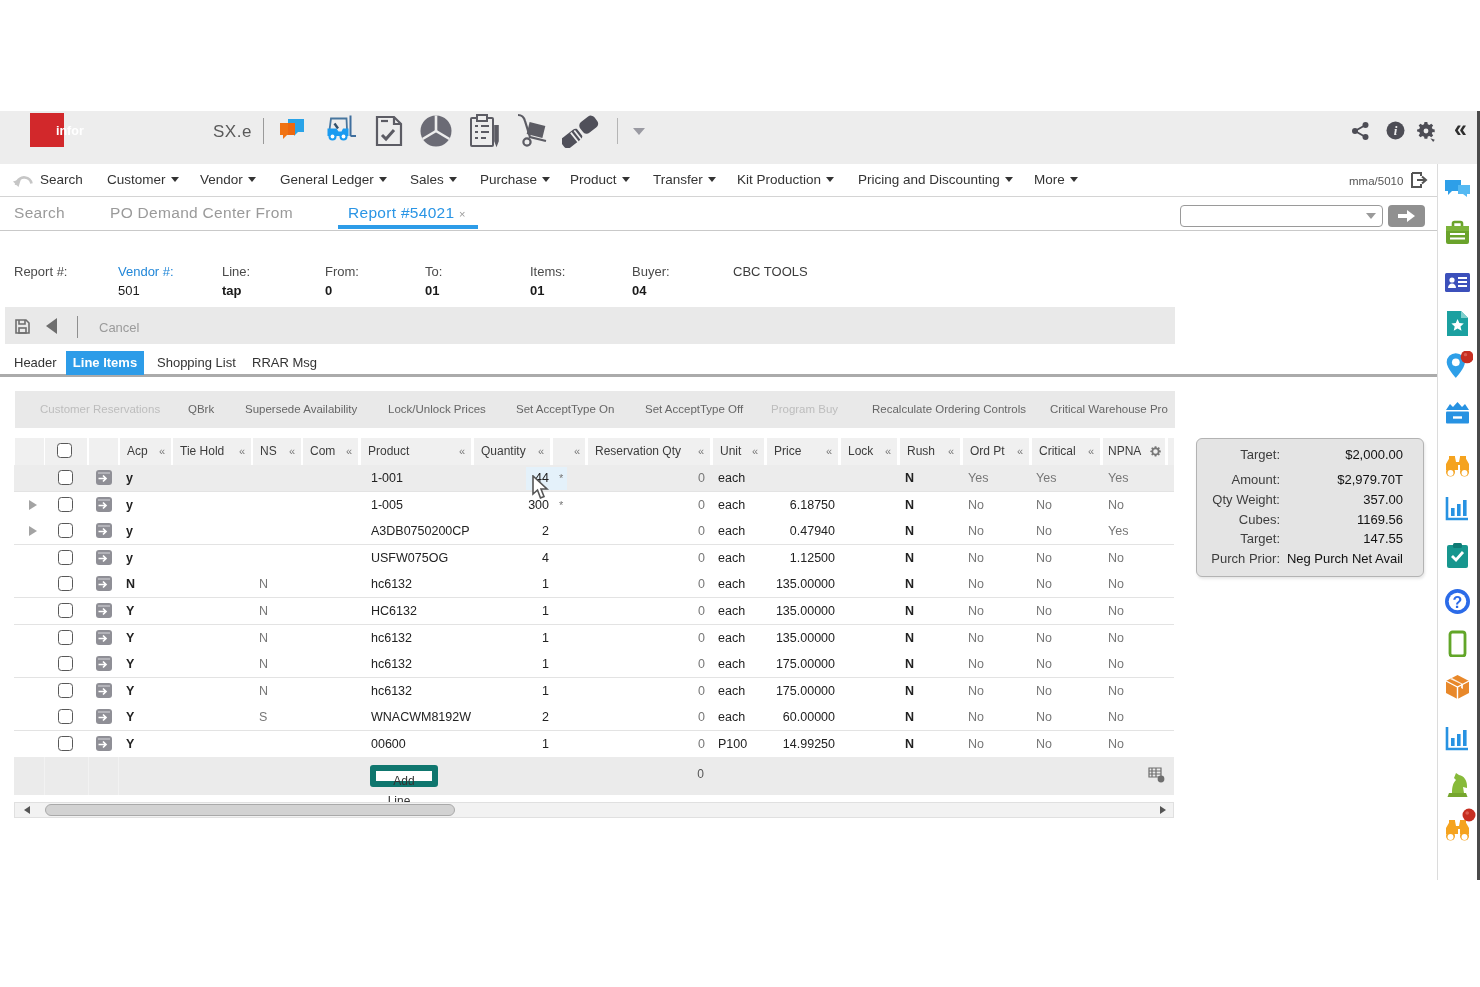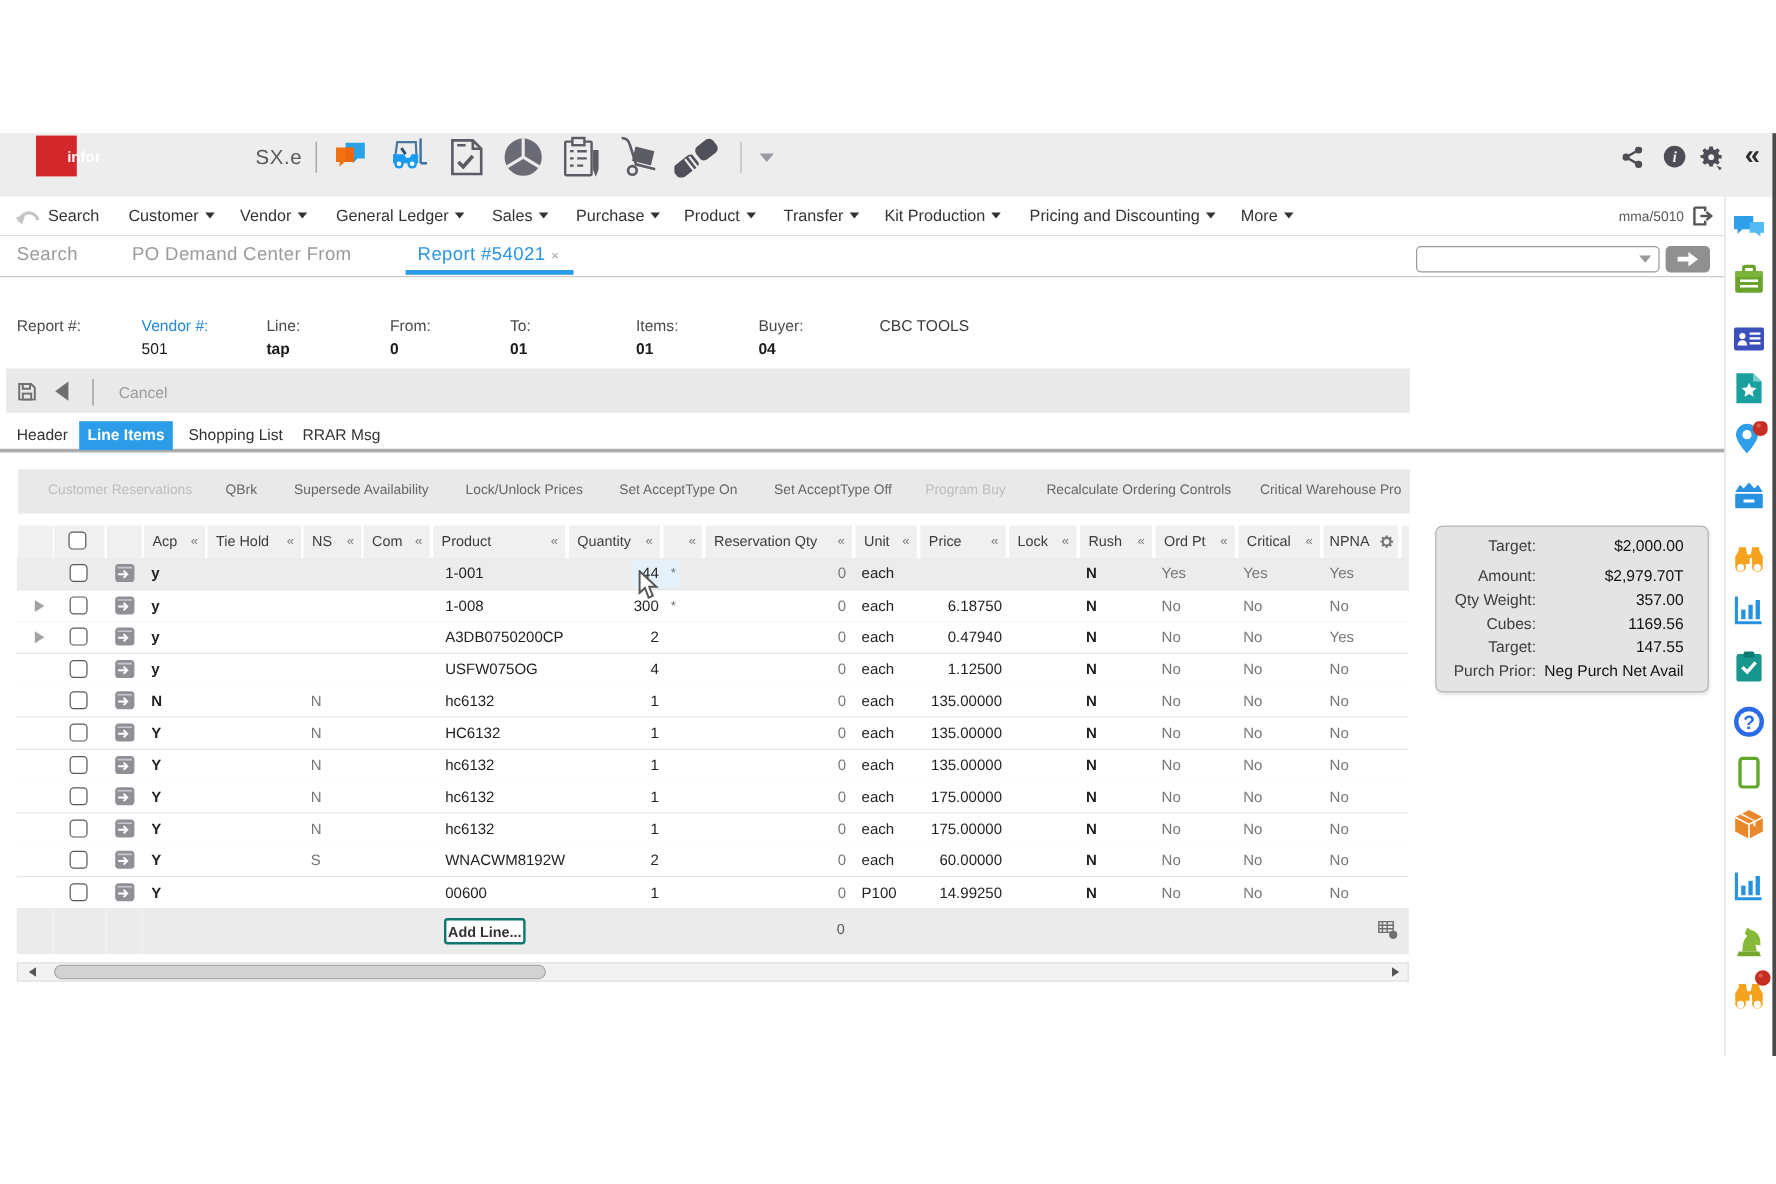--- a/index.html
+++ b/index.html
@@ -40,21 +40,21 @@
 .row{position:absolute;left:14px;width:1160px;height:27px;border-bottom:1px solid #e3e3e3;background:#fff;}
 .row.hl{background:#ececec;}
 .cell{position:absolute;top:0;height:26px;line-height:26px;font-size:12.5px;color:#222;white-space:nowrap;}
 .cr{text-align:right;}
 .gray{color:#777;}
 .cb{position:absolute;left:44px;top:5px;width:15px;height:15px;border:1.5px solid #585858;border-radius:3.5px;background:#fff;}
 .rowicon{position:absolute;left:82px;top:5px;width:16px;height:15px;background:#8f8f96;border-radius:3px;}
 .exp{position:absolute;left:15px;top:8px;width:0;height:0;border-top:5.5px solid transparent;border-bottom:5.5px solid transparent;border-left:8px solid #a3a3a3;}
 
 .tfoot{left:14px;top:757px;width:1160px;height:38px;background:#ebebeb;}
-.addline{position:absolute;left:356px;top:8px;width:68px;height:22px;background:#fff;border:2px solid #0f766e;border-radius:3px;font-size:12px;color:#333;text-align:center;line-height:20px;font-weight:bold;}
+.addline{position:absolute;left:356px;top:8px;width:68px;height:22px;background:#fff;border:6px solid #0f766e;border-radius:3px;font-size:12px;color:#333;text-align:center;line-height:20px;}
 
 .hscroll{left:14px;top:802px;width:1160px;height:16px;background:#f2f2f2;border:1px solid #e0e0e0;}
 .hthumb{position:absolute;left:30px;top:1px;width:410px;height:12px;background:#d2d2d2;border:1px solid #a9a9a9;border-radius:7px;}
 
 .panel{left:1196px;top:438px;width:228px;height:139px;background:#e4e4e4;border:1px solid #b3b3b3;border-radius:6px;box-shadow:1px 2px 3px rgba(0,0,0,0.10);}
 .plabel{position:absolute;font-size:13px;color:#3d3d3d;right:200px;white-space:nowrap;}
 .pvalue{position:absolute;font-size:13px;color:#111;right:77px;white-space:nowrap;text-align:right;}
 
 .rightedge{left:1477px;top:111px;width:3px;height:769px;background:#4a4a4a;}
 .sidesep{left:1437px;top:164px;width:1px;height:716px;background:#dcdcdc;}
@@ -321,21 +321,21 @@
         <div class="cell gray" style="left:1094px;">Yes</div>
       </div>
       <div class="row" style="top:492px;">
         <div class="exp"></div>
         <div class="cb"></div>
         <div class="rowicon"><svg width="16" height="15" viewBox="0 0 16 15">
             <path d="M2 3h12" stroke="#c8c8cc" stroke-width="1.3" fill="none"></path>
             <path d="M2.5 8.5h7M7 5.5l3 3-3 3" stroke="#fff" stroke-width="1.7" fill="none"></path>
           </svg></div>
         <div class="cell" style="left:112px;font-weight:bold;">y</div>
-        <div class="cell" style="left:357px;">1-008</div>
+        <div class="cell" style="left:357px;">1-005</div>
         <div class="cell cr" style="left:460px;width:75px;">300</div>
         <div class="cell gray" style="left:545px;font-size:11px;">*</div>
         <div class="cell cr gray" style="left:610px;width:81px;">0</div>
         <div class="cell" style="left:704px;">each</div>
         <div class="cell cr" style="left:753px;width:68px;">6.18750</div>
         <div class="cell" style="left:891px;font-weight:bold;">N</div>
         <div class="cell gray" style="left:954px;">No</div>
         <div class="cell gray" style="left:1022px;">No</div>
         <div class="cell gray" style="left:1094px;">No</div>
       </div>

